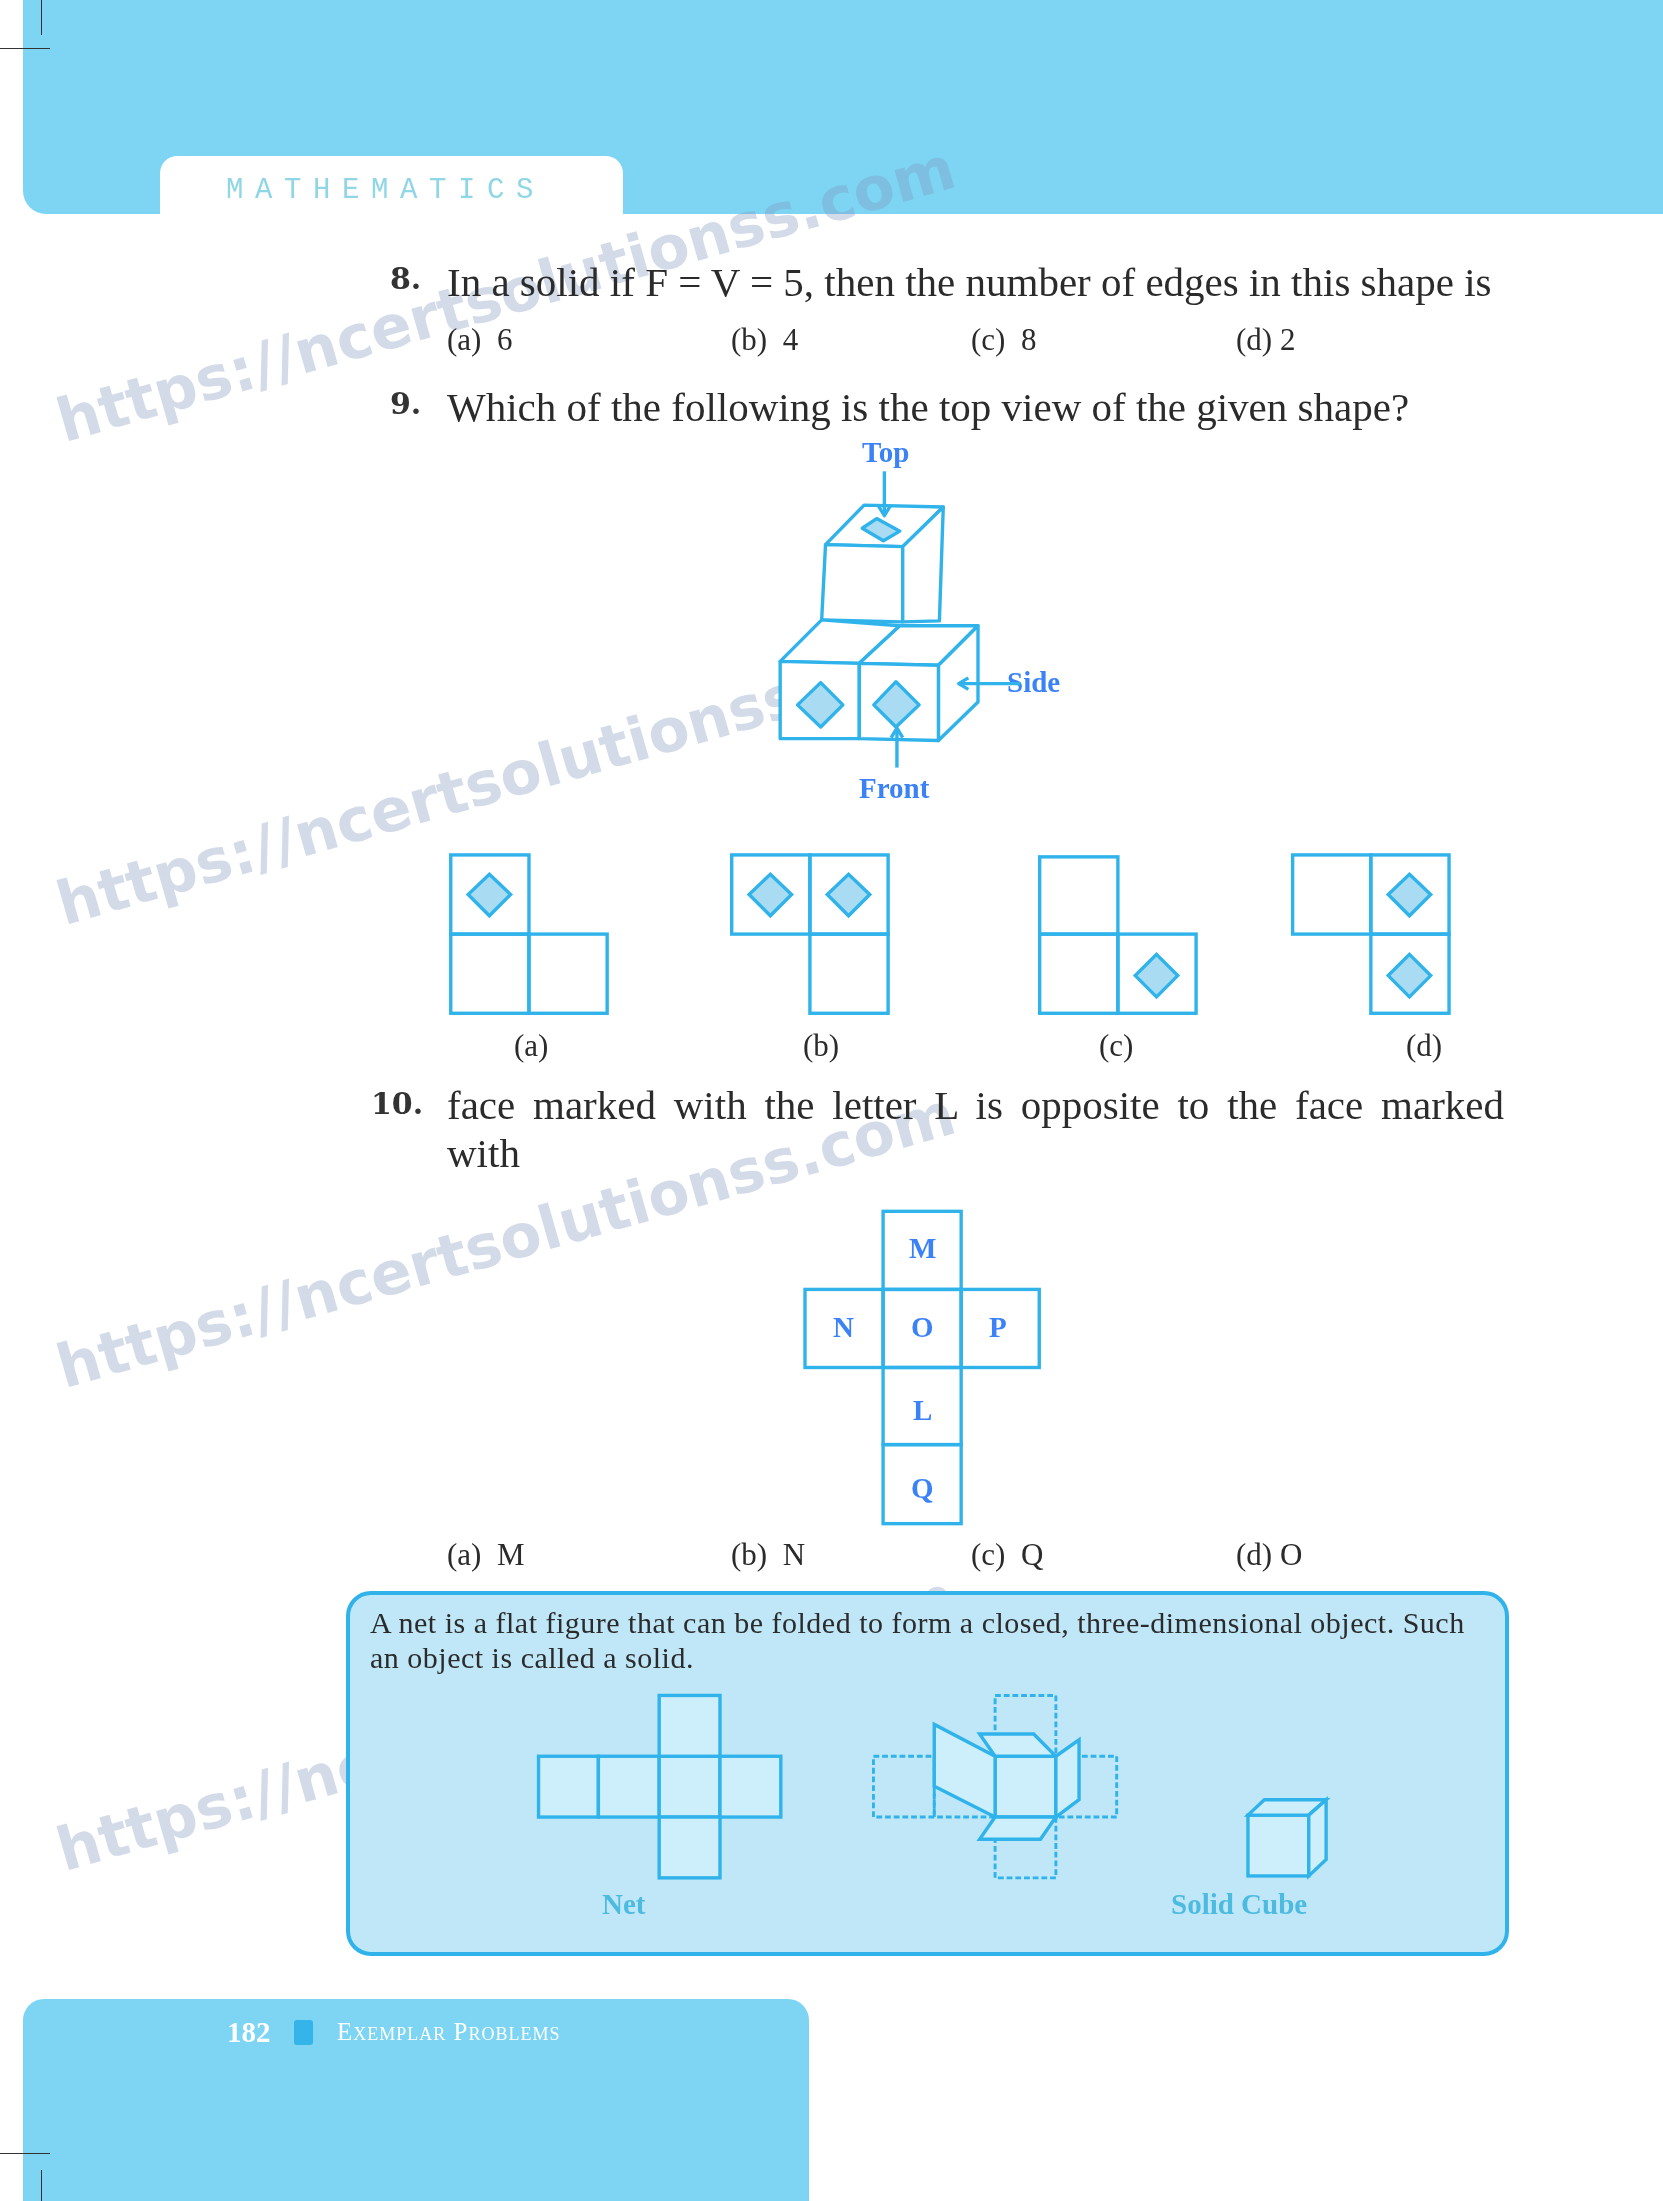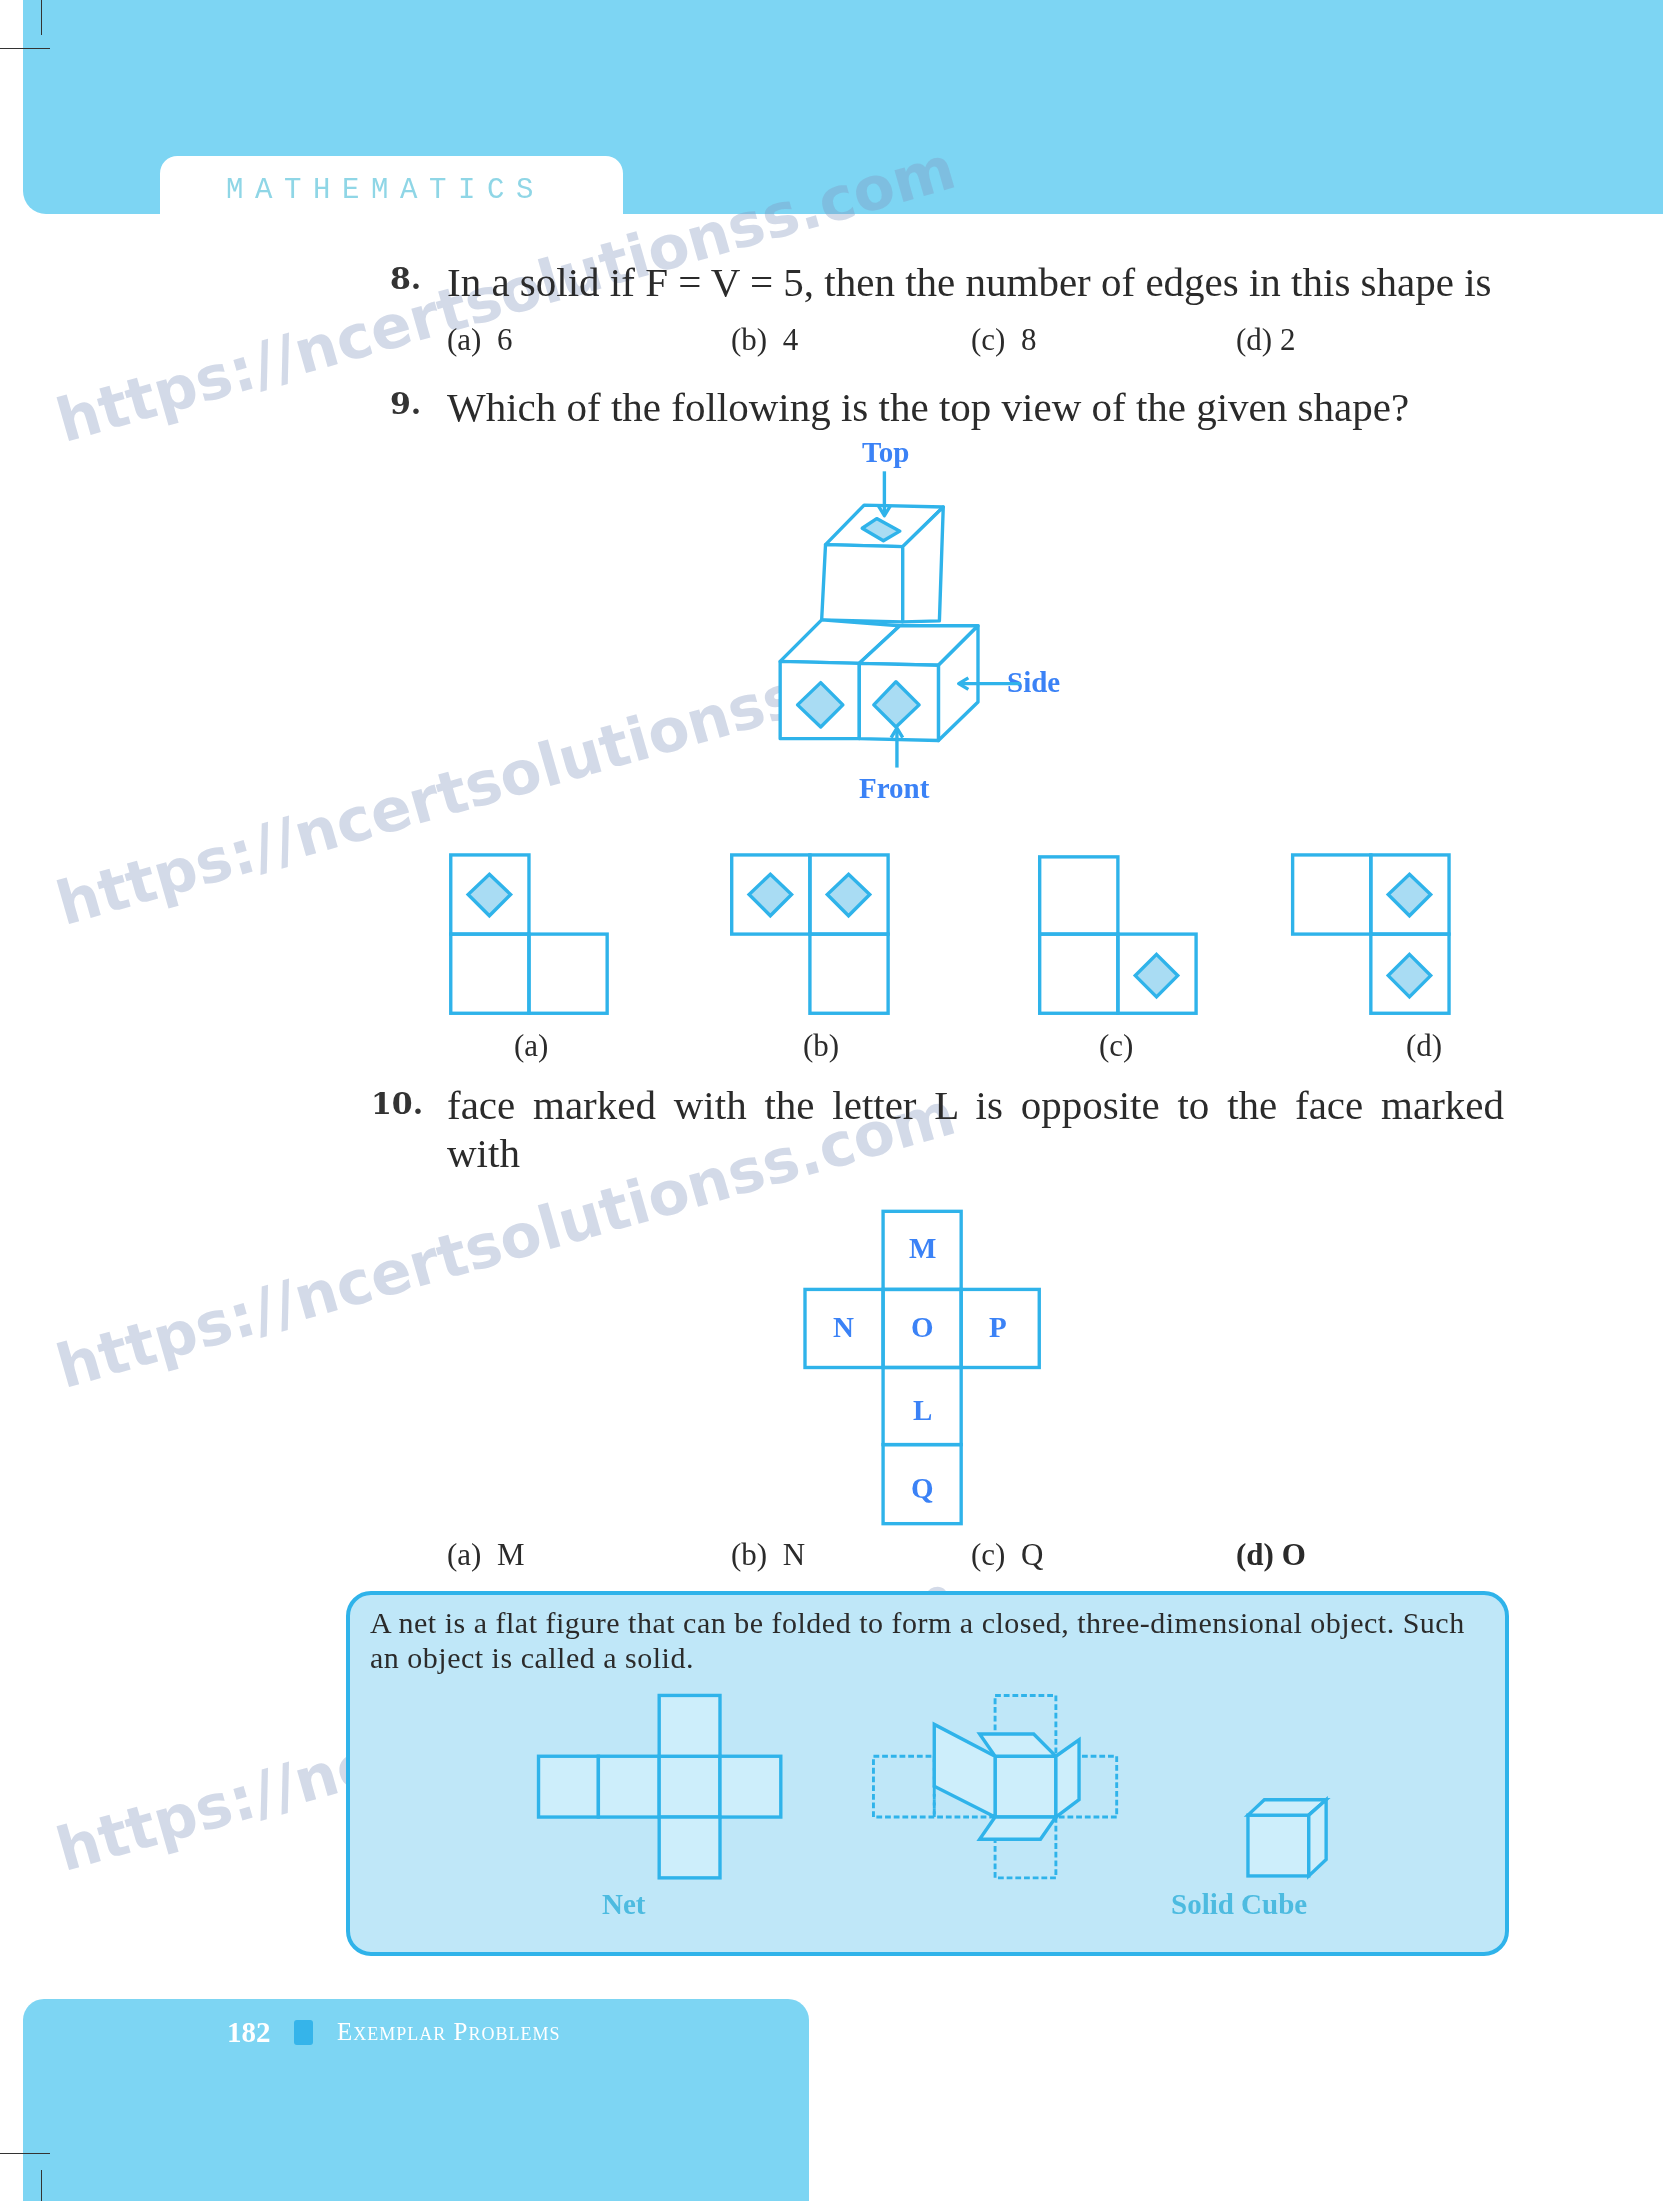--- a/index.html
+++ b/index.html
@@ -162,21 +162,21 @@
   <div class="abs fig-label" style="left:28px;top:102px;">N</div>
   <div class="abs fig-label" style="left:106px;top:102px;">O</div>
   <div class="abs fig-label" style="left:184px;top:102px;">P</div>
   <div class="abs fig-label" style="left:108px;top:185px;">L</div>
   <div class="abs fig-label" style="left:106px;top:263px;">Q</div>
 </div>
 
 <div class="abs opt" style="left:447px;top:1537px;"><span>(a)</span>&nbsp;&nbsp;<span>M</span></div>
 <div class="abs opt" style="left:731px;top:1537px;"><span>(b)</span>&nbsp;&nbsp;<span>N</span></div>
 <div class="abs opt" style="left:971px;top:1537px;"><span>(c)</span>&nbsp;&nbsp;<span>Q</span></div>
-<div class="abs opt" style="left:1236px;top:1537px;font-weight:bold;"><span>(d)</span>&nbsp;<span>O</span></div>
+<div class="abs opt" style="left:1236px;top:1537px;"><span>(d)</span>&nbsp;<span>O</span></div>
 
 <div class="abs info-box"></div>
 <div class="abs info-text">A net is a flat figure that can be folded to form a closed, three-dimensional object. Such an object is called a solid.</div>
 <svg style="left:521px;top:1680px;" width="869" height="222" viewBox="0 0 900 230">
   <g stroke="#2fb3ea" stroke-width="3.5" fill="#cdeefb">
 
     <rect x="18" y="79" width="62" height="63"></rect>
     <rect x="80" y="79" width="63" height="63"></rect>
     <rect x="143" y="79" width="63" height="63"></rect>
     <rect x="206" y="79" width="63" height="63"></rect>

